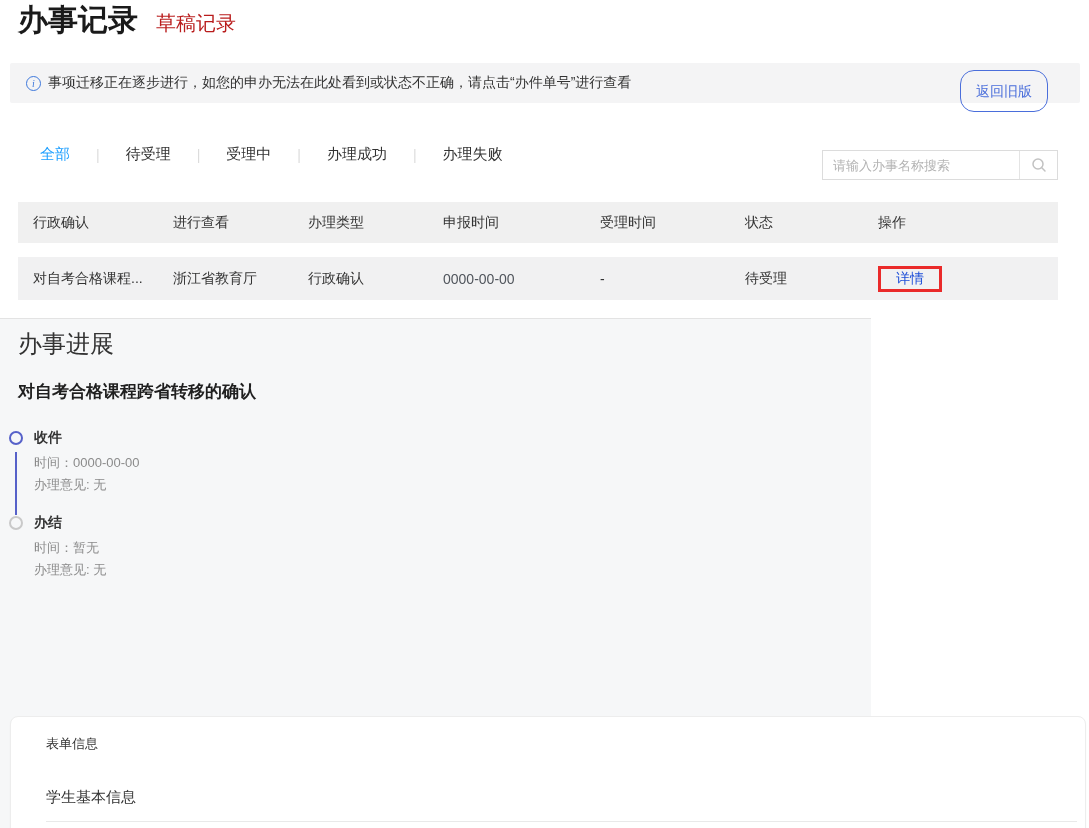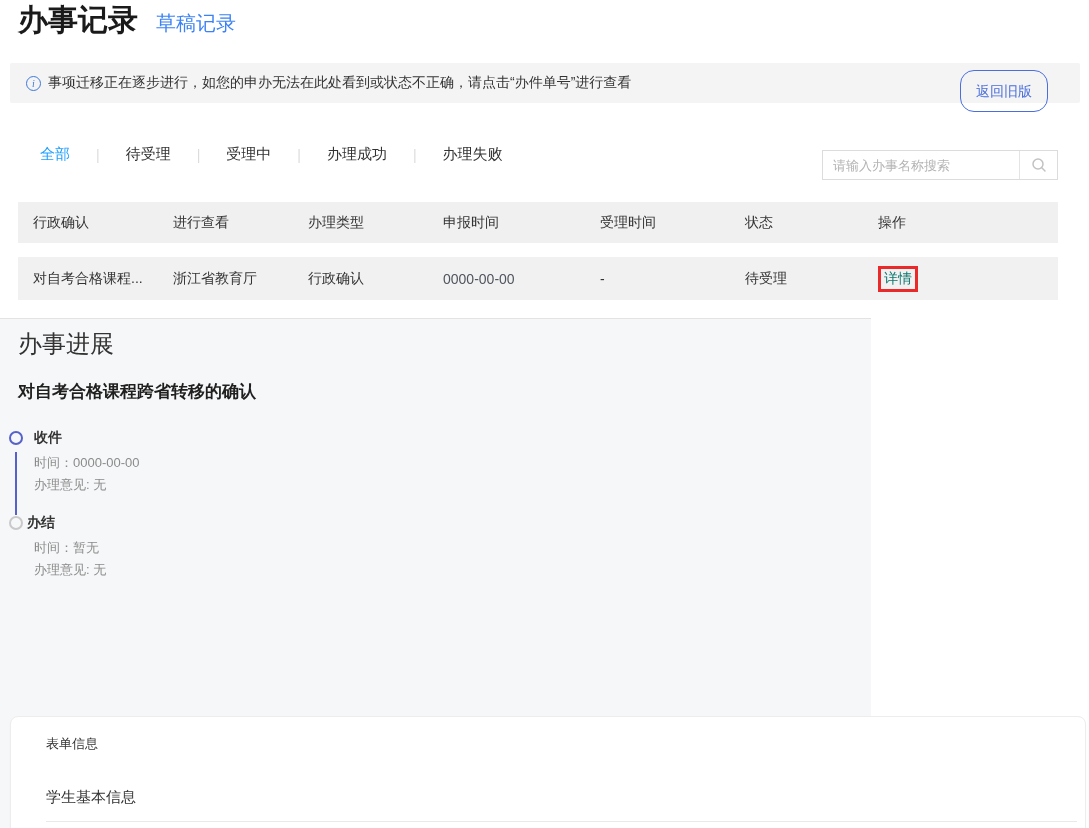--- a/index.html
+++ b/index.html
@@ -4,21 +4,21 @@
 <style>
   * { margin:0; padding:0; box-sizing:border-box; }
   html,body { background:#fff; }
   #page {
     position:relative; width:1089px; height:828px; overflow:hidden;
     font-family:"Liberation Sans","DejaVu Sans",sans-serif; color:#333; background:#fff;
   }
   
   .title-row { position:absolute; left:18px; top:0px; display:flex; align-items:baseline; }
   .page-title { font-family:"DejaVu Serif","Liberation Serif",serif; font-size:30px; font-weight:700; color:#1a1a1a; }
-  .page-subtitle { font-family:"DejaVu Serif","Liberation Serif",serif; font-size:20px; color:#3b82f6; margin-left:18px; }
+  .page-subtitle { font-family:"DejaVu Serif","Liberation Serif",serif; font-size:20px; color:#b91c1c; margin-left:18px; }
   
   .banner {
     position:absolute; left:10px; top:63px; width:1070px; height:40px;
     background:#f4f4f5; border-radius:2px; display:flex; align-items:center; padding:0 16px;
   }
   .info-icon {
     display:inline-flex; align-items:center; justify-content:center;
     width:15px; height:15px; border:1px solid #3d78dc; border-radius:50%;
     color:#3d78dc; font-size:10px; font-style:italic; font-family:"Liberation Serif",serif;
     margin-right:7px; flex:none;
@@ -50,22 +50,22 @@
   }
   
   .tbl { position:absolute; left:18px; width:1040px; display:flex; align-items:center; }
   .tbl-head { top:202px; height:41px; background:#f0f0f0; font-size:14px; color:#333; }
   .tbl-row  { top:257px; height:43px; background:#f1f1f2; font-size:14px; color:#333; }
   .c1{width:140px;} .c2{width:135px;} .c3{width:135px;} .c4{width:157px;}
   .c5{width:145px;} .c6{width:133px;} .c7{flex:1;}
   .cell{ padding-left:15px; white-space:nowrap; overflow:hidden; }
   .cell-date{ color:#50555c; }
   .detail-link {
-    display:inline-block; color:#0f766e; cursor:pointer;
-    border:3px solid #ea2a2a; padding:1px 3px;
+    display:inline-block; color:#1d4ed8; cursor:pointer;
+    border:3px solid #ea2a2a; padding:1px 15px;
   }
   
   .detail {
     position:absolute; left:0; top:318px; width:871px; height:510px;
     background:#f6f7f8; border-top:1px solid #e3e3e3;
   }
   .progress-title { position:absolute; left:18px; top:9px; font-size:24px; color:#333; }
   .progress-item  { position:absolute; left:18px; top:61px; font-size:17px; font-weight:700; color:#1f1f1f; }
   .step-circle {
     position:absolute; width:14px; height:14px; border-radius:50%;
@@ -151,21 +151,21 @@
     <div class="progress-title">办事进展</div>
     <div class="progress-item">对自考合格课程跨省转移的确认</div>
 
     <span class="step-circle active" style="left:9px; top:112px;"></span>
     <span class="step-line" style="top:133px; height:63px;"></span>
     <span class="step-label" style="left:34px; top:110px;">收件</span>
     <span class="step-meta" style="left:34px; top:135px;">时间：0000-00-00</span>
     <span class="step-meta" style="left:34px; top:157px;">办理意见: 无</span>
 
     <span class="step-circle" style="left:9px; top:197px;"></span>
-    <span class="step-label" style="left:27px; top:195px;">办结</span>
+    <span class="step-label" style="left:34px; top:195px;">办结</span>
     <span class="step-meta" style="left:34px; top:220px;">时间：暂无</span>
     <span class="step-meta" style="left:34px; top:242px;">办理意见: 无</span>
 
 
     <div class="card card-form">
       <span class="form-title">表单信息</span>
       <span class="form-subtitle">学生基本信息</span>
       <span class="form-divider"></span>
     </div>
   </div>

